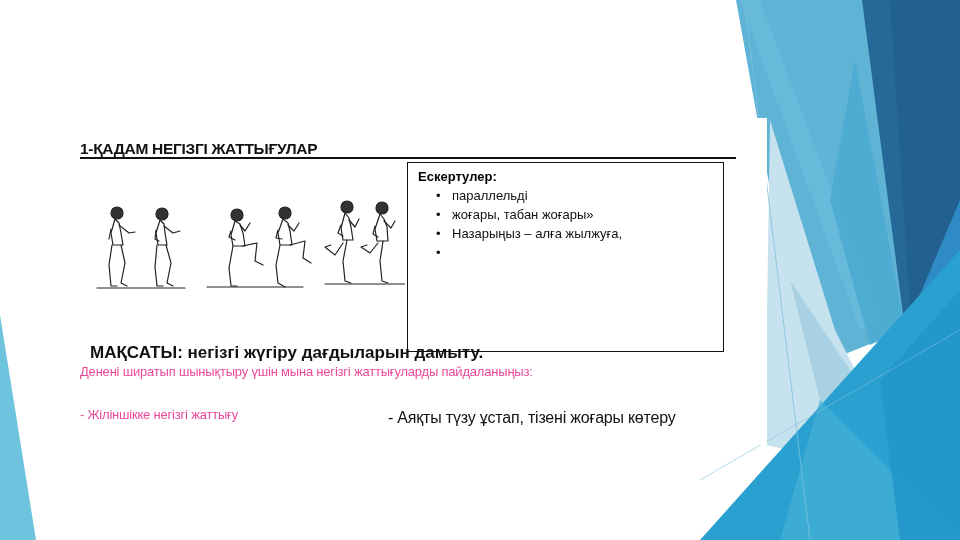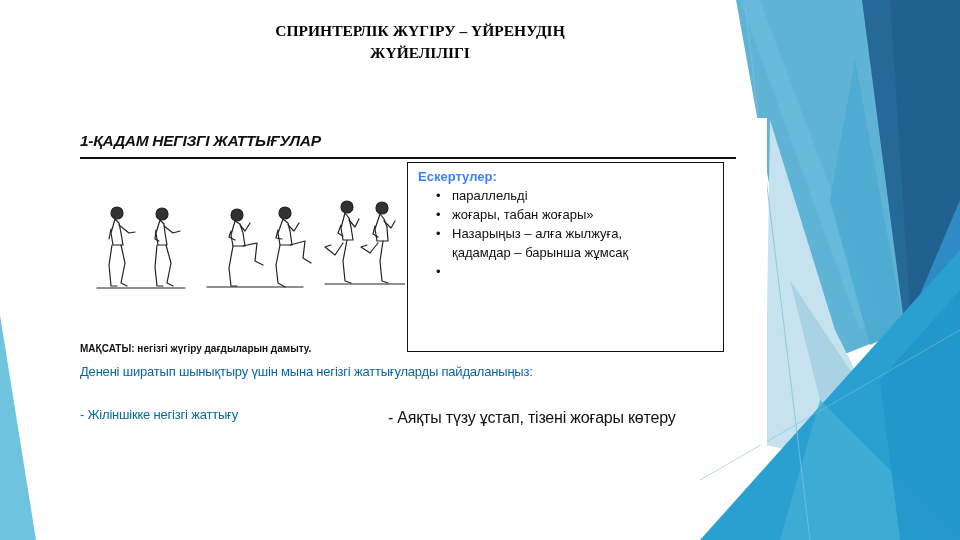--- a/index.html
+++ b/index.html
@@ -2,32 +2,32 @@
 <html><head>
   <meta charset="utf-8">
   <style>
     html, body { margin: 0; padding: 0; }
     body { width: 960px; height: 540px; position: relative; overflow: hidden; background: #ffffff; font-family: "Liberation Sans", sans-serif; }
     .slide { position: absolute; left: 0; top: 0; width: 960px; height: 540px; background: #ffffff; }
     .deco { position: absolute; left: 0; top: 0; width: 960px; height: 540px; }
     .title { position: absolute; left: 230px; top: 20px; width: 380px; text-align: center; font-family: "Liberation Serif", serif; font-weight: bold; font-size: 15.5px; line-height: 22px; color: #000; }
     .title span { display: block; }
     .content-img { position: absolute; left: 70px; top: 118px; width: 697px; height: 327px; background: #ffffff; }
-    .heading { position: absolute; left: 10px; top: 14px; font-family: "Liberation Sans", sans-serif; font-weight: bold; font-size: 15.5px; color: #111; letter-spacing: -0.3px; font-style: italic; }
+    .heading { position: absolute; left: 10px; top: 22px; font-family: "Liberation Sans", sans-serif; font-weight: bold; font-size: 15.5px; color: #111; letter-spacing: -0.3px; }
     .rule { position: absolute; left: 10px; top: 39px; width: 656px; height: 2px; background: #111; }
     .figures { position: absolute; left: 15px; top: 65px; width: 320px; height: 115px; }
     .notes { position: absolute; left: 337px; top: 44px; width: 317px; height: 190px; border: 1.5px solid #111; box-sizing: border-box; padding: 6px 10px 4px 10px; background: #fff; }
-    .notes-title { font-weight: bold; font-size: 13px; color: #3b82f6; margin-bottom: 2px; }
+    .notes-title { font-weight: bold; font-size: 13px; color: #000000; margin-bottom: 2px; }
     .notes ul { margin: 0; padding: 0 0 0 18px; list-style: none; }
     .notes li { position: relative; font-size: 13px; line-height: 19px; color: #111; padding-left: 16px; }
     .notes li .bullet { position: absolute; left: 0; top: 0; }
     .notes li .l2 { display: block; padding-left: 0; }
-    .goal { position: absolute; left: 10px; top: 225px; font-size: 10px; color: #111; }
+    .goal { position: absolute; left: 20px; top: 225px; font-size: 17px; color: #111; }
     .goal b { font-weight: bold; }
-    .line { position: absolute; left: 10px; font-size: 13px; color: #0369a1; white-space: nowrap; letter-spacing: -0.2px; }
+    .line { position: absolute; left: 10px; font-size: 13px; color: #ec4899; white-space: nowrap; letter-spacing: -0.2px; }
     .line2 { top: 246px; }
     .line3 { top: 268px; }
     .line4 { top: 289px; }
     .line4b { position: absolute; left: 318px; top: 291px; font-size: 16px; color: #111; white-space: nowrap; letter-spacing: -0.2px; }
   </style>
 </head>
 <body>
 
 <div class="slide">
 
@@ -48,24 +48,20 @@
     <polygon points="905,330 960,200 960,540 870,470" fill="#2e8bc6"></polygon>
 
     <polygon points="700,540 960,250 960,540" fill="#29a0d0"></polygon>
     <polygon points="820,400 960,540 780,540" fill="#44b0d6" opacity="0.7"></polygon>
     <polygon points="880,380 960,290 960,540 900,540" fill="#1f95c8" opacity="0.8"></polygon>
 
     <line x1="745" y1="5" x2="810" y2="540" stroke="#7fc0dc" stroke-width="0.8"></line>
     <line x1="700" y1="480" x2="960" y2="330" stroke="#7fc0dc" stroke-width="0.6"></line>
   </svg>
 
-  <div class="title">
-    <span>СПРИНТЕРЛІК ЖҮГІРУ – ҮЙРЕНУДІҢ</span>
-    <span>ЖҮЙЕЛІЛІГІ</span>
-  </div>
 
   <div class="content-img">
     <div class="heading">1-ҚАДАМ НЕГІЗГІ ЖАТТЫҒУЛАР</div>
     <div class="rule"></div>
 
     <svg class="figures" viewBox="0 0 320 115" width="320" height="115">
       <g stroke="#222" stroke-width="1.2" fill="none" stroke-linecap="round" stroke-linejoin="round">
 
         <line x1="12" y1="105" x2="100" y2="105"></line>
         <line x1="122" y1="104" x2="218" y2="104"></line>
@@ -134,21 +130,20 @@
           <span class="bullet">•</span>
           <span class="l2">параллельді</span>
         </li>
         <li>
           <span class="bullet">•</span>
           <span class="l2">жоғары, табан жоғары»</span>
         </li>
         <li>
           <span class="bullet">•</span>
           <span>Назарыңыз – алға жылжуға,</span>
-          <span class="l2">қадамдар – барынша жұмсақ</span>
         </li>
         <li>
           <span class="bullet">•</span>
         </li>
       </ul>
     </div>
 
     <div class="goal">
       <b>МАҚСАТЫ:</b><b> негізгі жүгіру дағдыларын дамыту.</b>
     </div>

